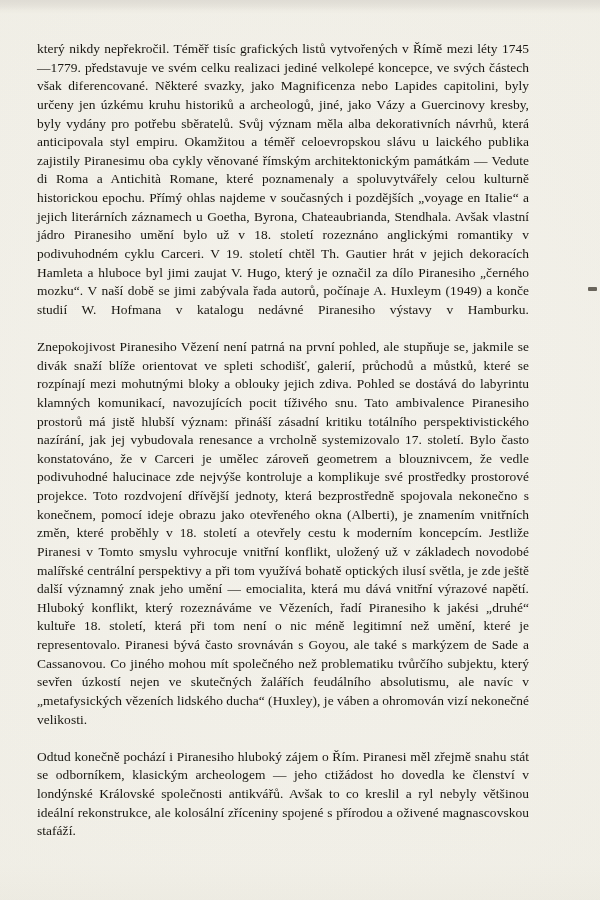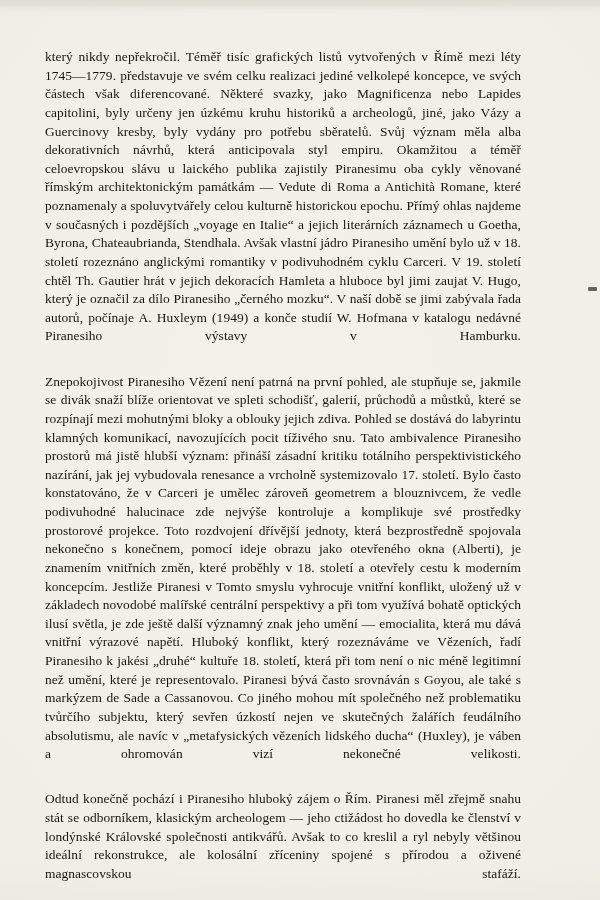--- a/index.html
+++ b/index.html
@@ -41,21 +41,21 @@
     text-align: justify;
     text-justify: inter-word;
     color: #17150f;
     font-size: 13.45px;
     line-height: 18.62px;
     letter-spacing: .05px;
     -webkit-font-smoothing: antialiased;
   }
 
   #text-column p {
-    margin: 8px;
+    margin: 0;
     text-indent: 0;
   }
 
   
   #text-column p:after {
     content: "";
     display: inline-block;
     width: 100%;
   }
 

